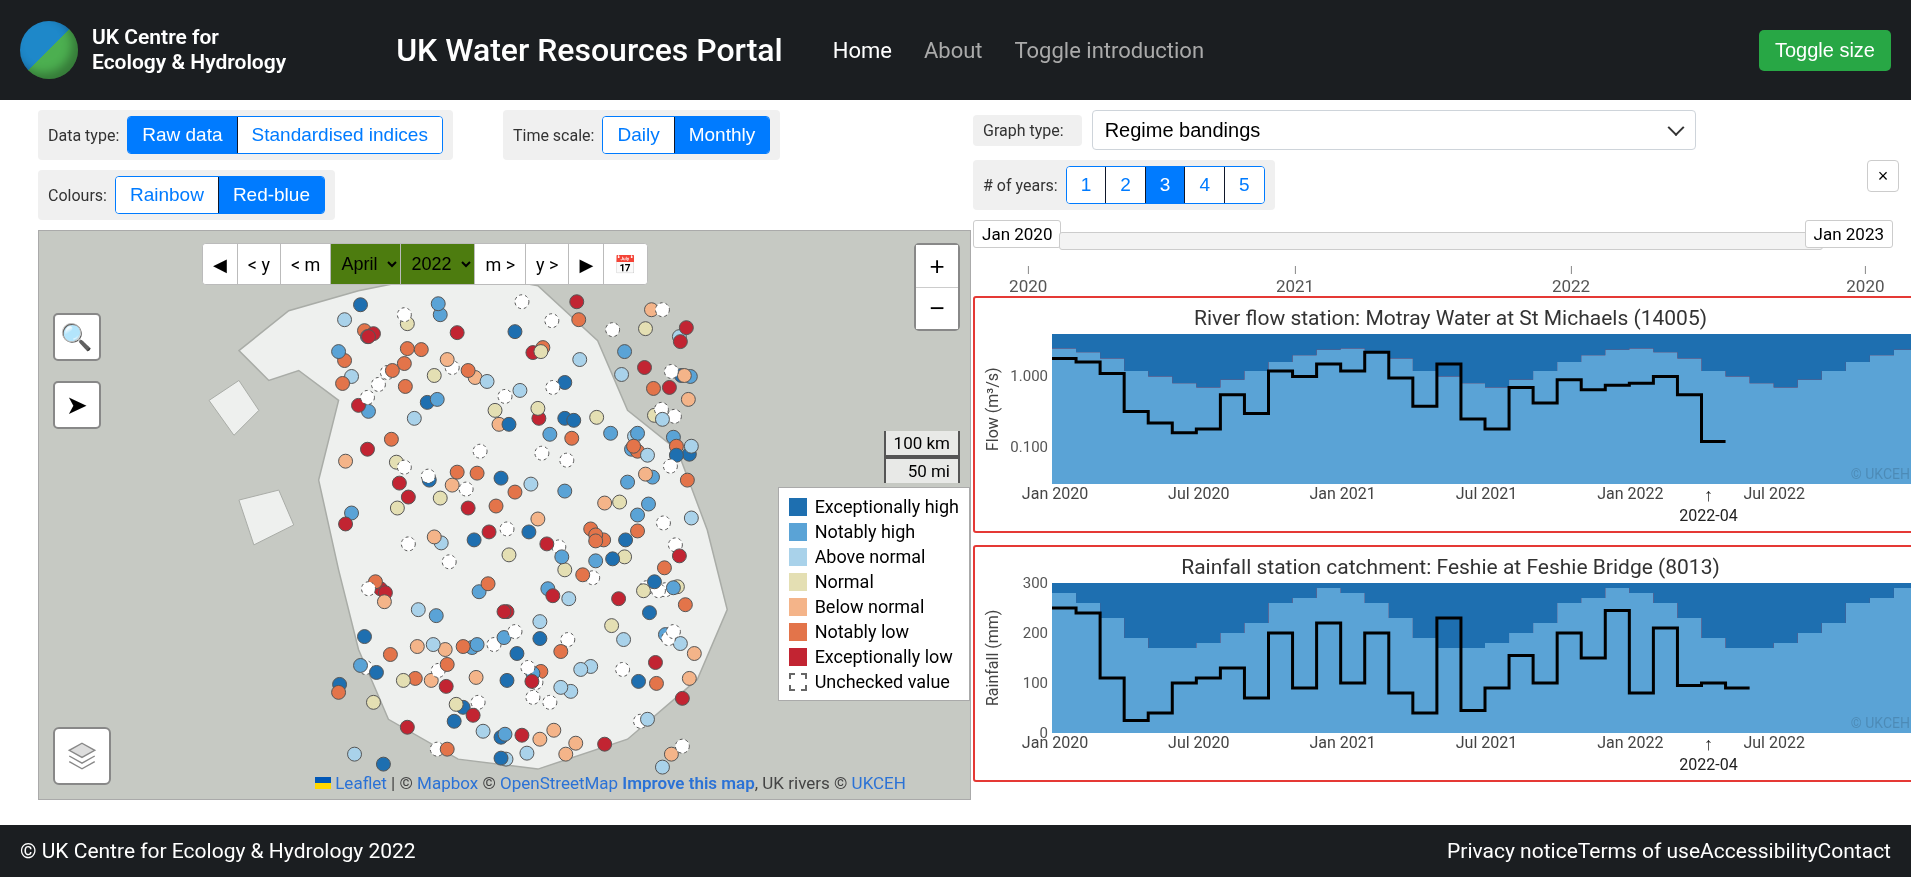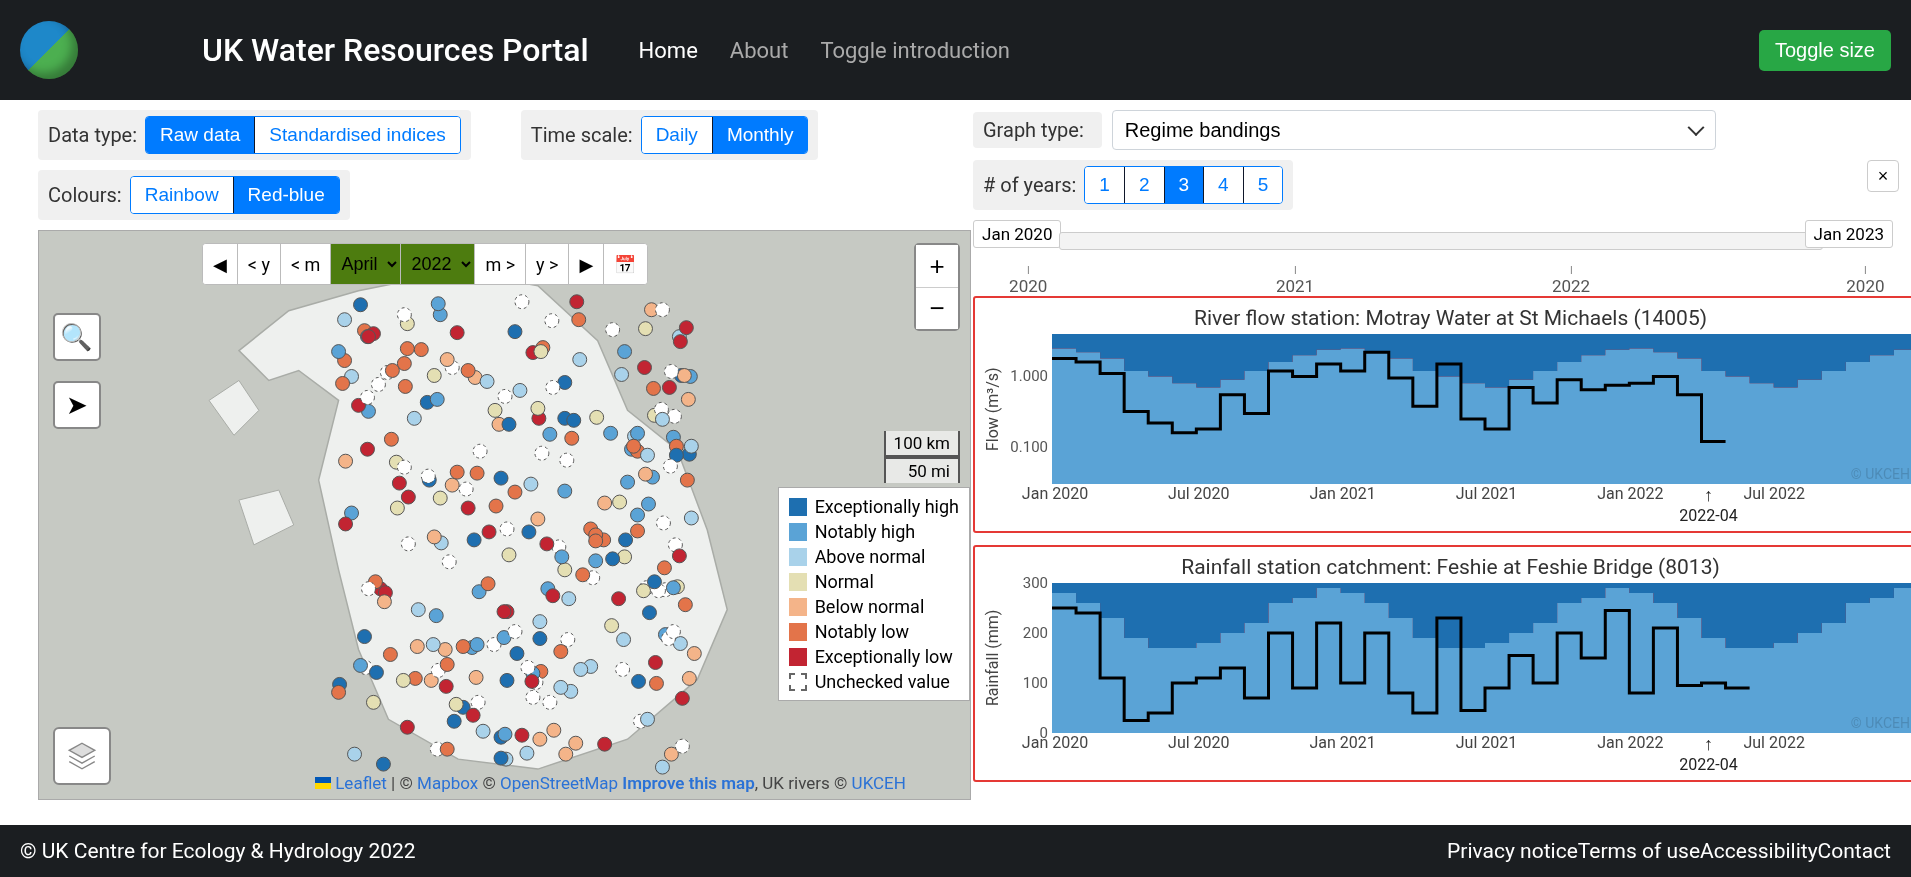--- a/index.html
+++ b/index.html
@@ -16,21 +16,21 @@
   .toggle-size { position: absolute; right: 20px; background: #28a745; color: #fff; padding: 9px 16px; border: none; border-radius: 5px; font-size: 20px; cursor: pointer; }
 
   
   .main { display: flex; height: 725px; }
   .left { width: 973px; padding: 10px 8px 0 38px; position: relative; }
   .right { width: 938px; padding: 10px 10px 0 0; position: relative; }
 
   
   .row { display: flex; align-items: center; gap: 10px; margin-bottom: 10px; }
   .group { display: inline-flex; align-items: center; background: #f0f0f0; padding: 6px 10px; border-radius: 4px; }
-  .group-label { font-size: 20px; margin-right: 8px; color: #333; }
+  .group-label { font-size: 16px; margin-right: 8px; color: #333; }
   .btn-group { display: inline-flex; border: 1px solid #007bff; border-radius: 4px; overflow: hidden; }
   .btn-group .btn { padding: 7px 14px; font-size: 19px; background: #fff; color: #007bff; border: none; cursor: pointer; }
   .btn-group .btn + .btn { border-left: 1px solid #0f172a; }
   .btn-group .btn.active { background: #007bff; color: #fff; }
   .graph-select { background: #fff; border: 1px solid #ced4da; border-radius: 4px; padding: 8px 40px 8px 12px; font-size: 20px; width: 604px; appearance: none; position: relative; }
   .graph-select-wrap { position: relative; }
   .graph-select-wrap::after { content: ""; position: absolute; right: 14px; top: 50%; width: 10px; height: 10px; border-right: 2px solid #333; border-bottom: 2px solid #333; transform: translateY(-70%) rotate(45deg); pointer-events: none; }
   .close-panel { position: absolute; right: 12px; top: 60px; width: 32px; height: 32px; border: 1px solid #ccc; border-radius: 4px; background: #fff; cursor: pointer; font-size: 18px; }
 
   
@@ -82,20 +82,24 @@
 
   
   .footer { background:#1b1e21; color:#fff; height:52px; display:flex; align-items:center; padding:0 20px; font-size:21px; }
   .footer a { color:#fff; text-decoration:none; }
 </style>
 </head>
 <body>
 
 <div class="topbar">
   <div class="logo"></div>
+  <div class="org">
+    <div>UK Centre for</div>
+    <div>Ecology &amp; Hydrology</div>
+  </div>
   <div class="app-title">UK Water Resources Portal</div>
   <div class="nav">
     <span class="nav-item active">Home</span>
     <span class="nav-item">About</span>
     <span class="nav-item">Toggle introduction</span>
   </div>
   <button class="toggle-size">Toggle size</button>
 </div>
 
 <div class="main">

